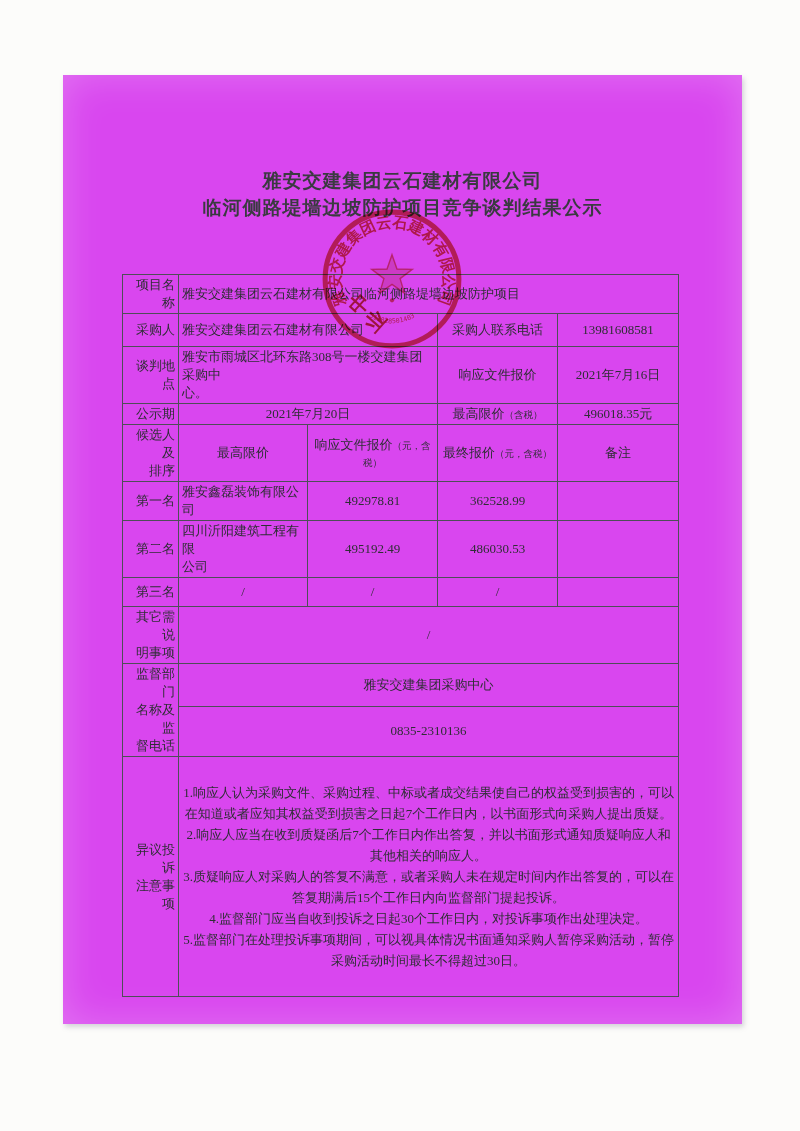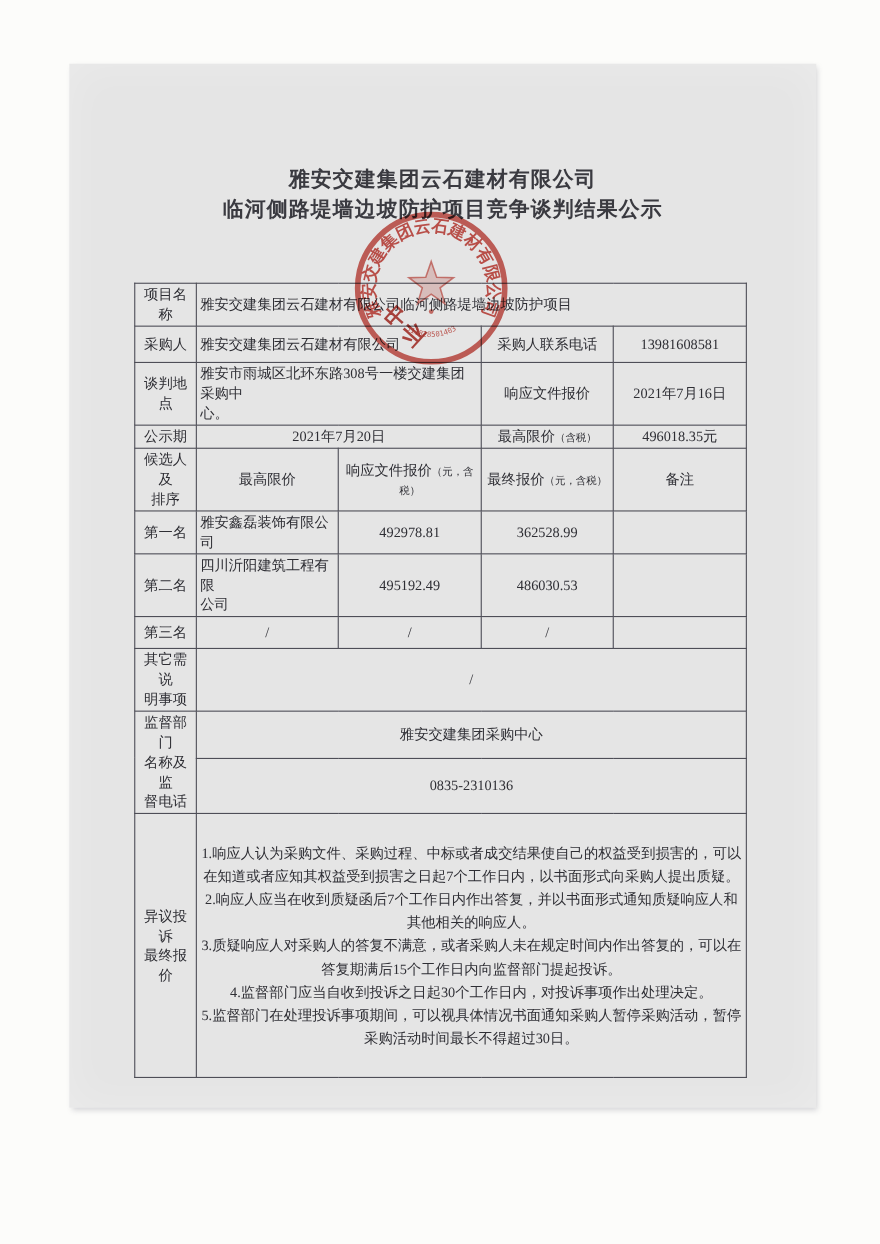--- a/index.html
+++ b/index.html
@@ -5,22 +5,22 @@
   html,body{margin:0;padding:0;}
   body{
     width:800px;height:1131px;
     background:#fcfcfa;
     font-family:"Liberation Serif","DejaVu Serif",serif;
     position:relative;
     overflow:hidden;
   }
   .canvas{position:absolute;left:0;top:0;width:800px;height:1131px;}
   .paper{
-    position:absolute;left:63px;top:58px;width:679px;height:949px;
-    background:#e5e5e5;
+    position:absolute;left:63px;top:75px;width:679px;height:949px;
+    background:#d946ef;
     box-shadow:2px 3px 5px rgba(110,110,130,.28), inset 0 0 40px rgba(255,255,255,.25);
   }
   .title-block{
     position:absolute;left:0;top:92px;width:679px;
     text-align:center;
     font-family:"Liberation Sans","DejaVu Sans",sans-serif;
     font-weight:700;
     font-size:19px;line-height:27px;
     color:#3a3a40;
     letter-spacing:1px;
@@ -32,21 +32,21 @@
     table-layout:fixed;
     color:#2e2e34;
     font-size:13px;
   }
   table.grid td{
     border:1.5px solid #4e4e57;
     padding:1px 3px;
     vertical-align:middle;
     overflow:hidden;
   }
-  td.lab{text-align:center;padding-left:3px;margin-left:44px;}
+  td.lab{text-align:right;padding-left:3px;margin-left:44px;}
   td.left{text-align:left;padding-left:6px;}
   td.center{text-align:center;}
   .pre{white-space:pre-line;}
   .small{font-size:9.5px;}
   td.legal{
     text-align:center;
     padding:8px 7px;
     line-height:1.62;
     font-size:13px;
     margin-left:44px;
@@ -141,21 +141,21 @@
           <td class="lab pre" rowspan="2">监督部门
 名称及监
 督电话</td>
           <td class="center" colspan="4">雅安交建集团采购中心</td>
         </tr>
         <tr style="height:35px">
           <td class="center" colspan="4">0835-2310136</td>
         </tr>
         <tr style="height:240px">
           <td class="lab pre">异议投诉
-最终报价</td>
+注意事项</td>
           <td class="legal pre" colspan="4">1.响应人认为采购文件、采购过程、中标或者成交结果使自己的权益受到损害的，可以在知道或者应知其权益受到损害之日起7个工作日内，以书面形式向采购人提出质疑。
 2.响应人应当在收到质疑函后7个工作日内作出答复，并以书面形式通知质疑响应人和其他相关的响应人。
 3.质疑响应人对采购人的答复不满意，或者采购人未在规定时间内作出答复的，可以在答复期满后15个工作日内向监督部门提起投诉。
 4.监督部门应当自收到投诉之日起30个工作日内，对投诉事项作出处理决定。
 5.监督部门在处理投诉事项期间，可以视具体情况书面通知采购人暂停采购活动，暂停采购活动时间最长不得超过30日。</td>
         </tr>
       </tbody>
     </table>
 
     <div class="stamp">

